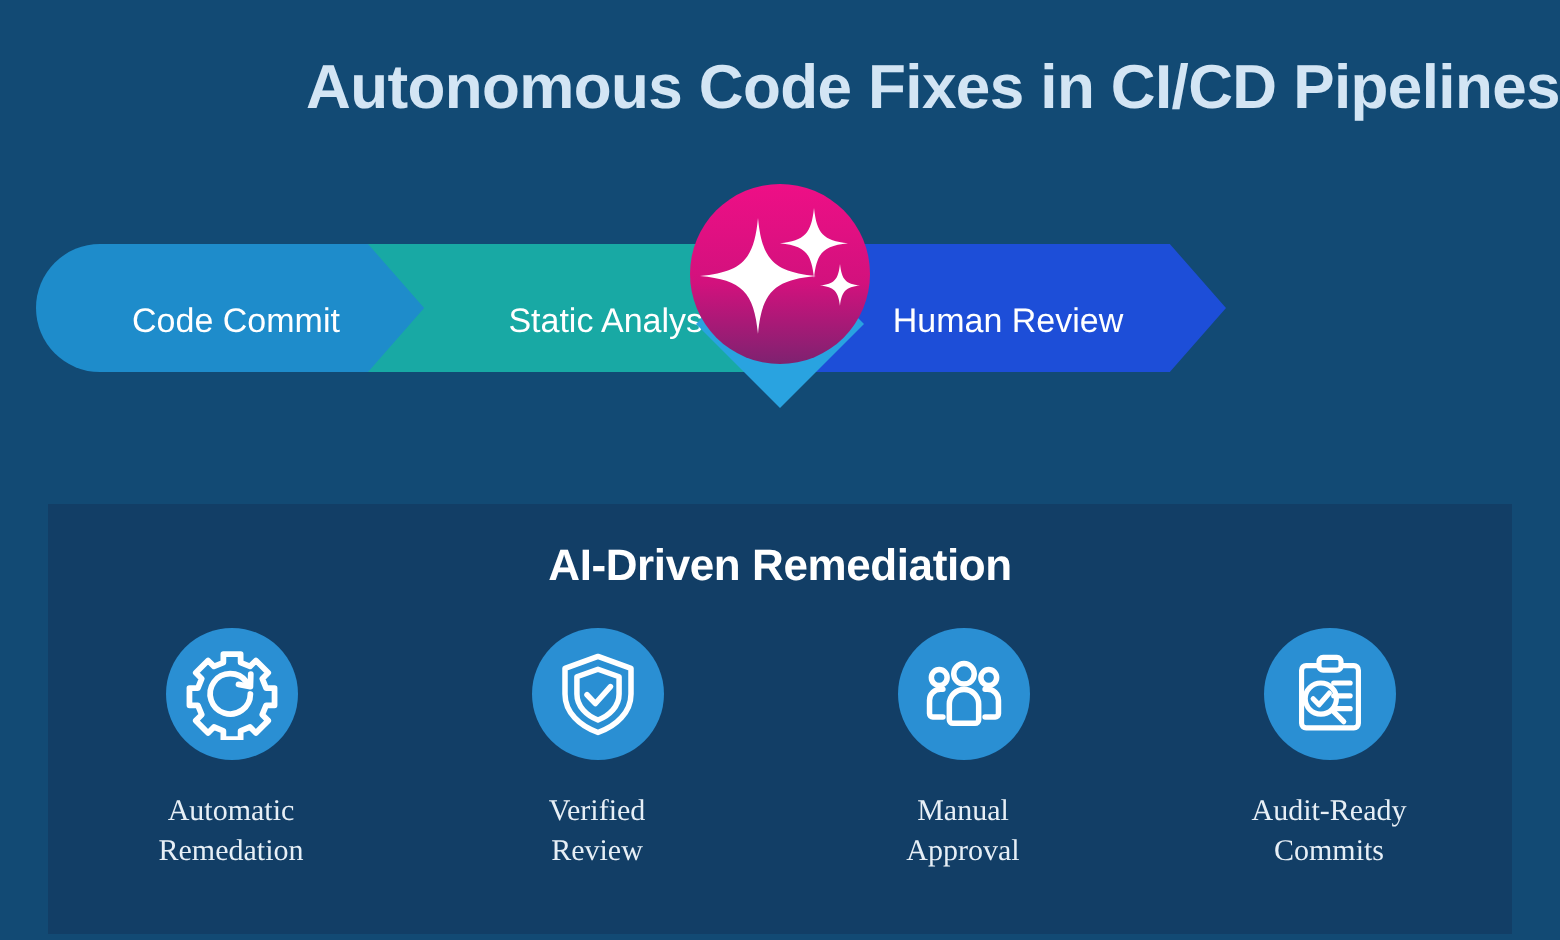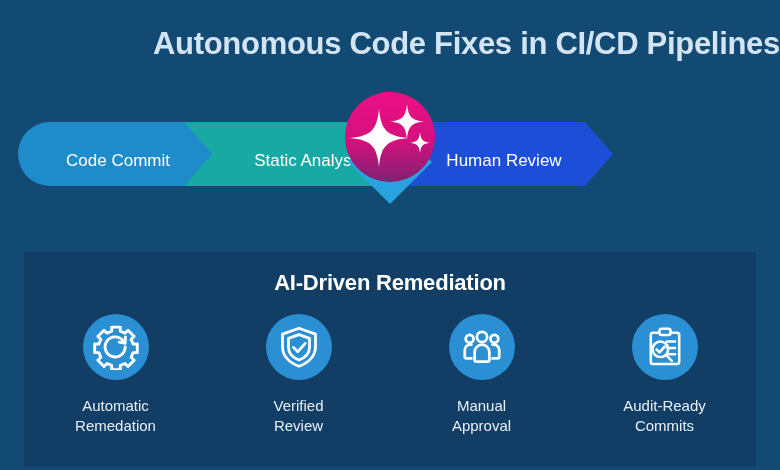--- a/index.html
+++ b/index.html
@@ -126,20 +126,21 @@
   }
   .features {
     position: absolute;
     left: 0;
     top: 62px;
     width: 732px;
     display: flex;
     flex-direction: row;
     justify-content: space-around;
     align-items: flex-start;
+    font-family: Liberation Serif, serif;
   }
   .feature {
     width: 168px;
     display: flex;
     flex-direction: column;
     align-items: center;
   }
   .feature-icon {
     width: 66px;
     height: 66px;

